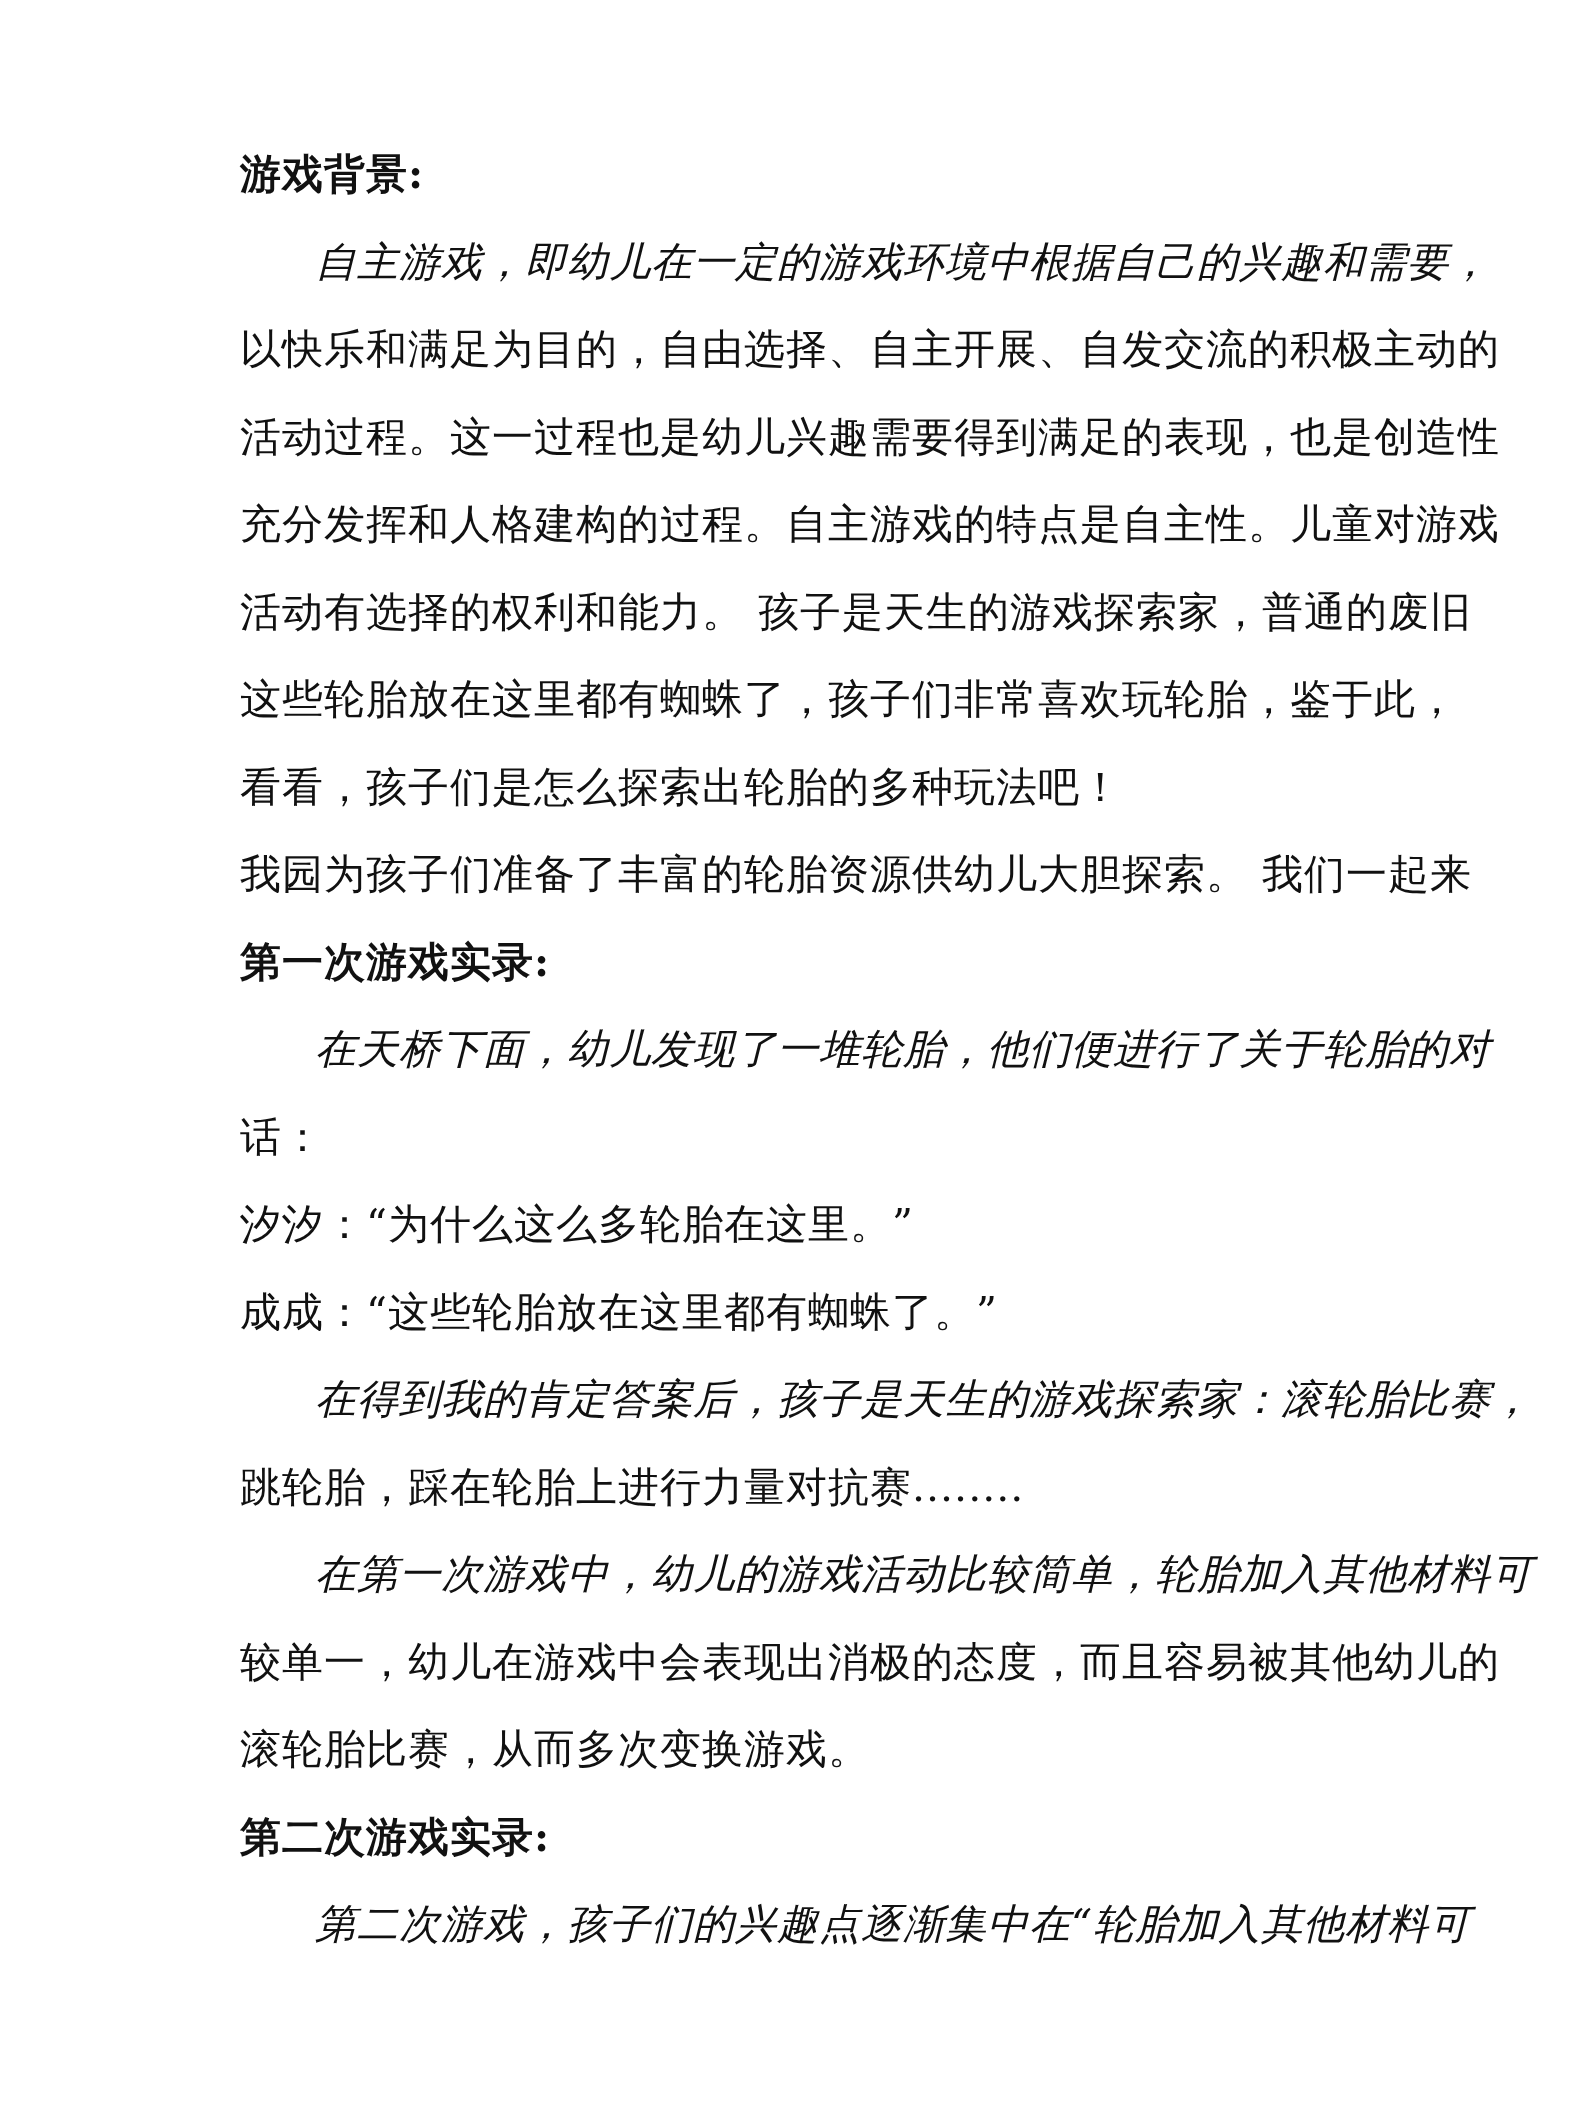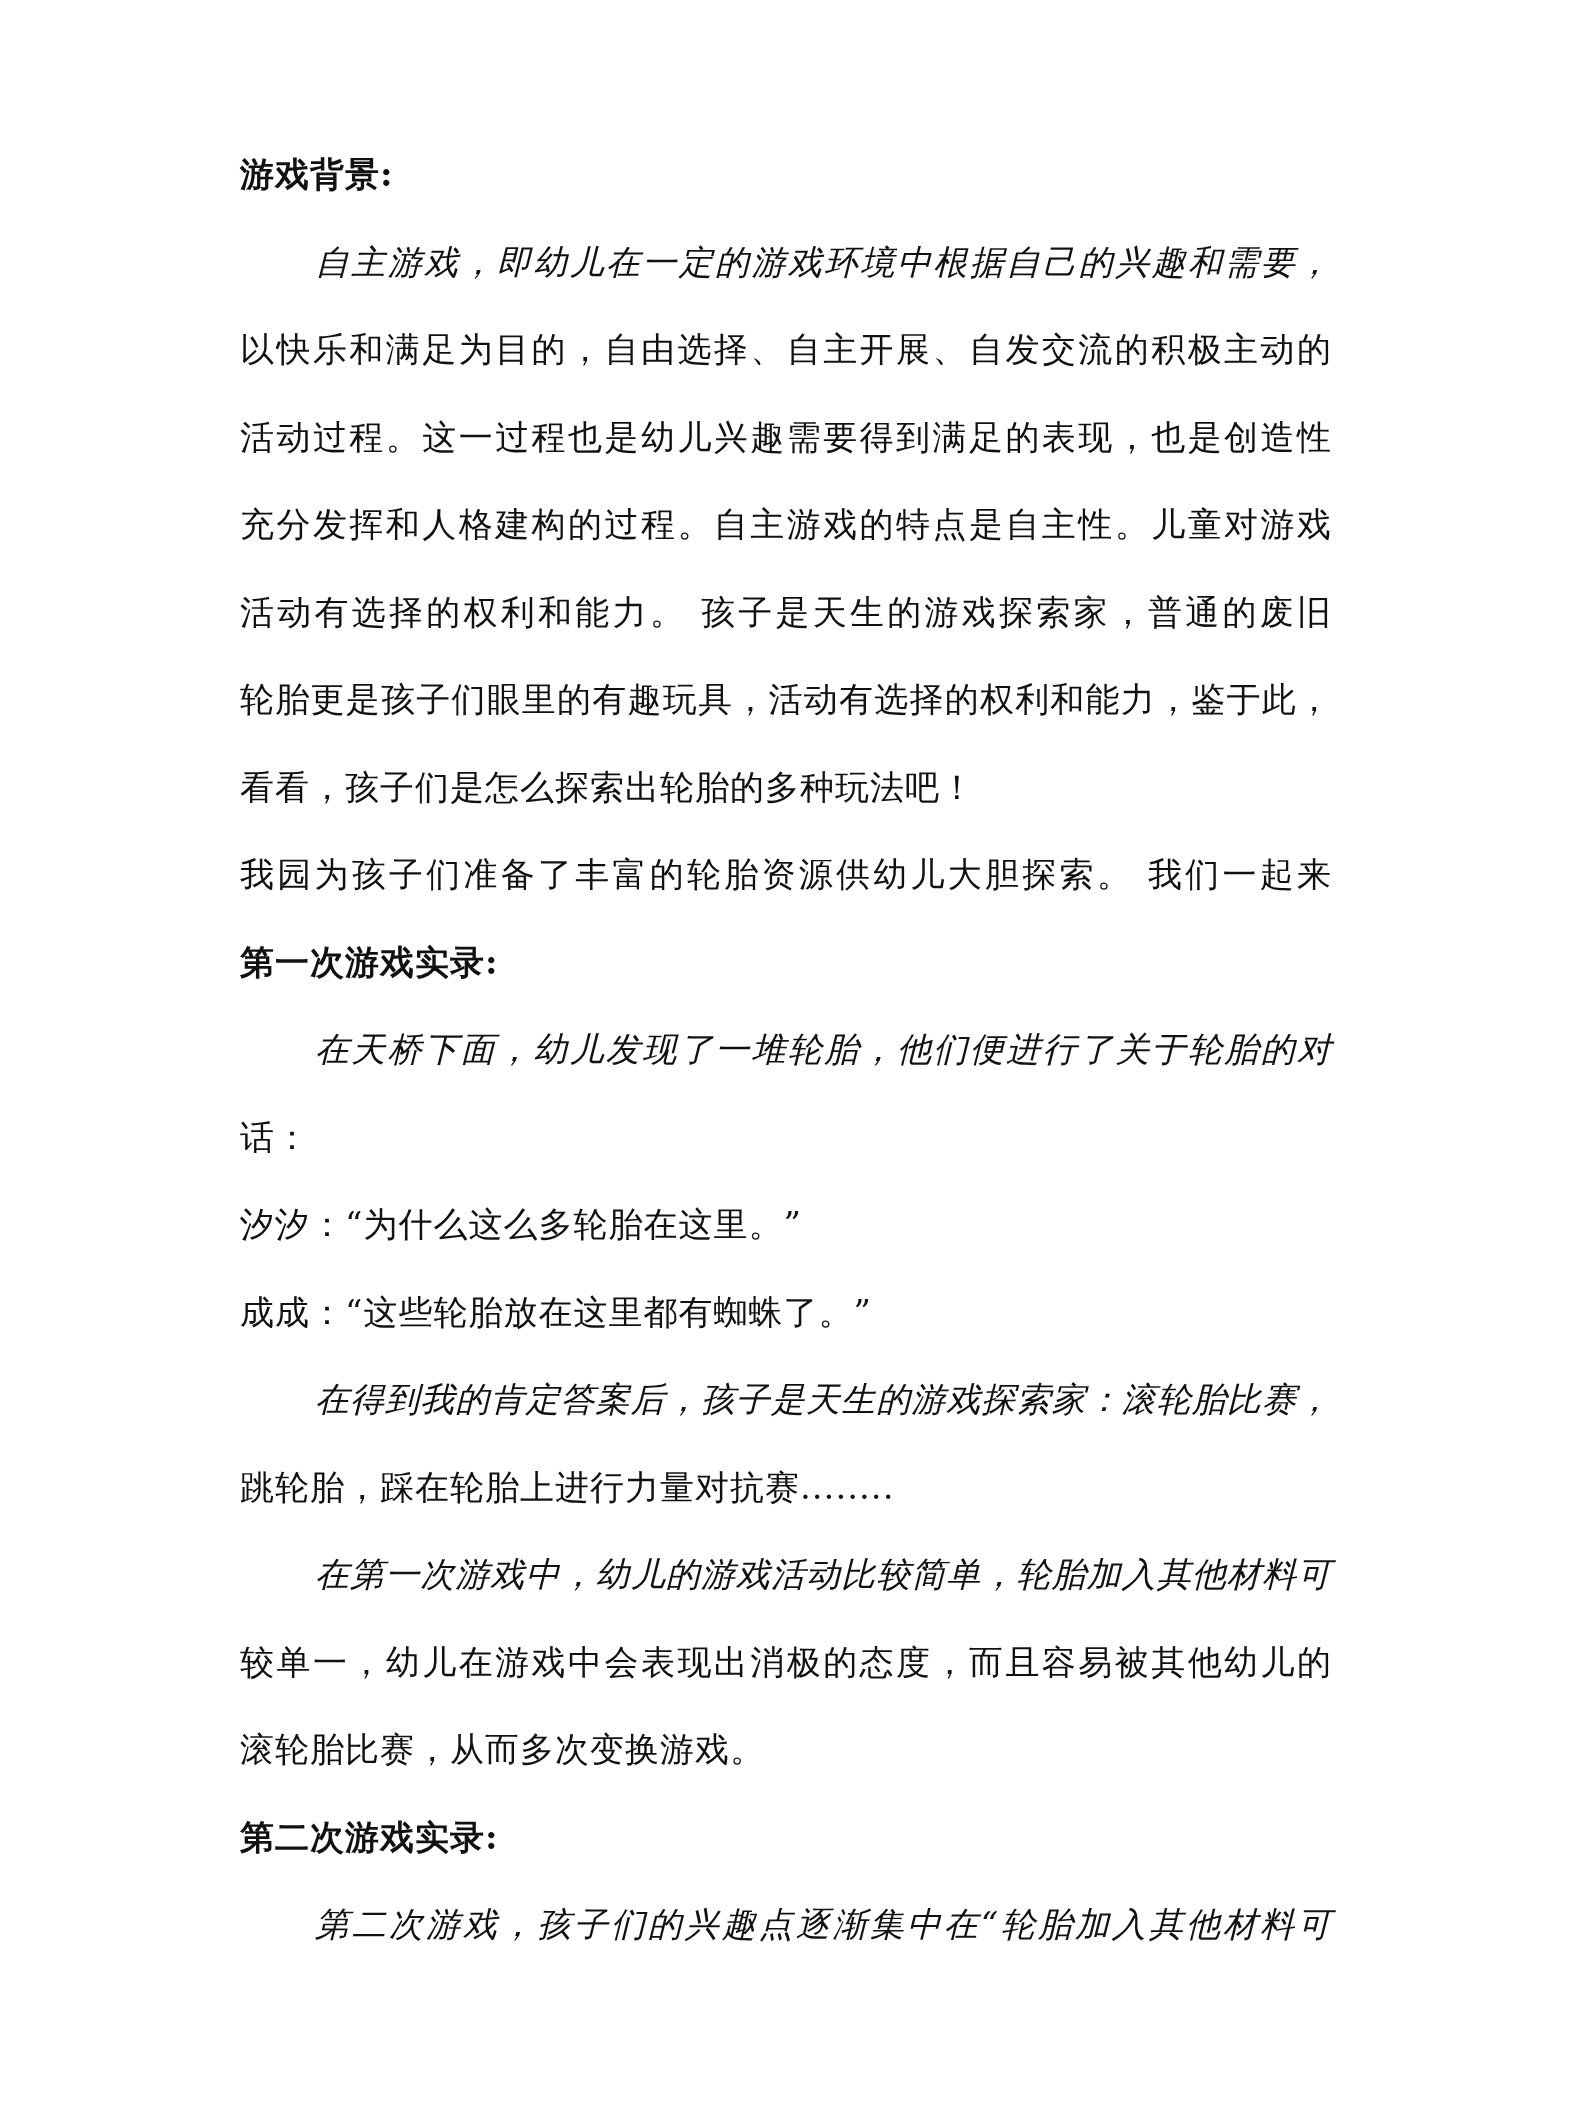--- a/index.html
+++ b/index.html
@@ -1,34 +1,34 @@
 <!DOCTYPE html>
 <html><head>
 <meta charset="utf-8">
 <style>
   html, body { margin:0; padding:0; background:#ffffff; }
   body { width:1587px; height:2101px; position:relative; overflow:hidden;
          font-family: "DejaVu Serif", "Liberation Serif", serif; color:#111; }
   .page { position:absolute; left:240px; top:131px; width:1092px; }
-  .line { height:87.5px; line-height:87.5px; font-size:34px; white-space:nowrap; overflow:visible; letter-spacing:1px; }
+  .line { height:87.5px; line-height:87.5px; font-size:41px; white-space:nowrap; overflow:visible; letter-spacing:1px; }
   .heading { font-weight:bold; }
   .indent { padding-left:75px;font-style:italic; }
   .justify { text-align:justify; text-align-last:justify; }
 </style>
 </head>
 <body>
 
 <div class="page">
   <div class="line heading">游戏背景:</div>
   <div class="line indent justify">自主游戏，即幼儿在一定的游戏环境中根据自己的兴趣和需要，</div>
   <div class="line justify">以快乐和满足为目的，自由选择、自主开展、自发交流的积极主动的</div>
   <div class="line justify">活动过程。这一过程也是幼儿兴趣需要得到满足的表现，也是创造性</div>
   <div class="line justify">充分发挥和人格建构的过程。自主游戏的特点是自主性。儿童对游戏</div>
   <div class="line justify">活动有选择的权利和能力。  孩子是天生的游戏探索家，普通的废旧</div>
-  <div class="line justify">轮胎更是孩子们眼里的有趣玩具，活动有选择的权利和能力，鉴于此，</div>
+  <div class="line justify">这些轮胎放在这里都有蜘蛛了，孩子们非常喜欢玩轮胎，鉴于此，</div>
   <div class="line">看看，孩子们是怎么探索出轮胎的多种玩法吧！</div>
   <div class="line justify">我园为孩子们准备了丰富的轮胎资源供幼儿大胆探索。  我们一起来</div>
 
   <div class="line heading">第一次游戏实录:</div>
   <div class="line indent justify">在天桥下面，幼儿发现了一堆轮胎，他们便进行了关于轮胎的对</div>
   <div class="line">话：</div>
   <div class="line">汐汐：“为什么这么多轮胎在这里。”</div>
   <div class="line">成成：“这些轮胎放在这里都有蜘蛛了。”</div>
   <div class="line indent justify">在得到我的肯定答案后，孩子是天生的游戏探索家：滚轮胎比赛，</div>
   <div class="line">跳轮胎，踩在轮胎上进行力量对抗赛........</div>

